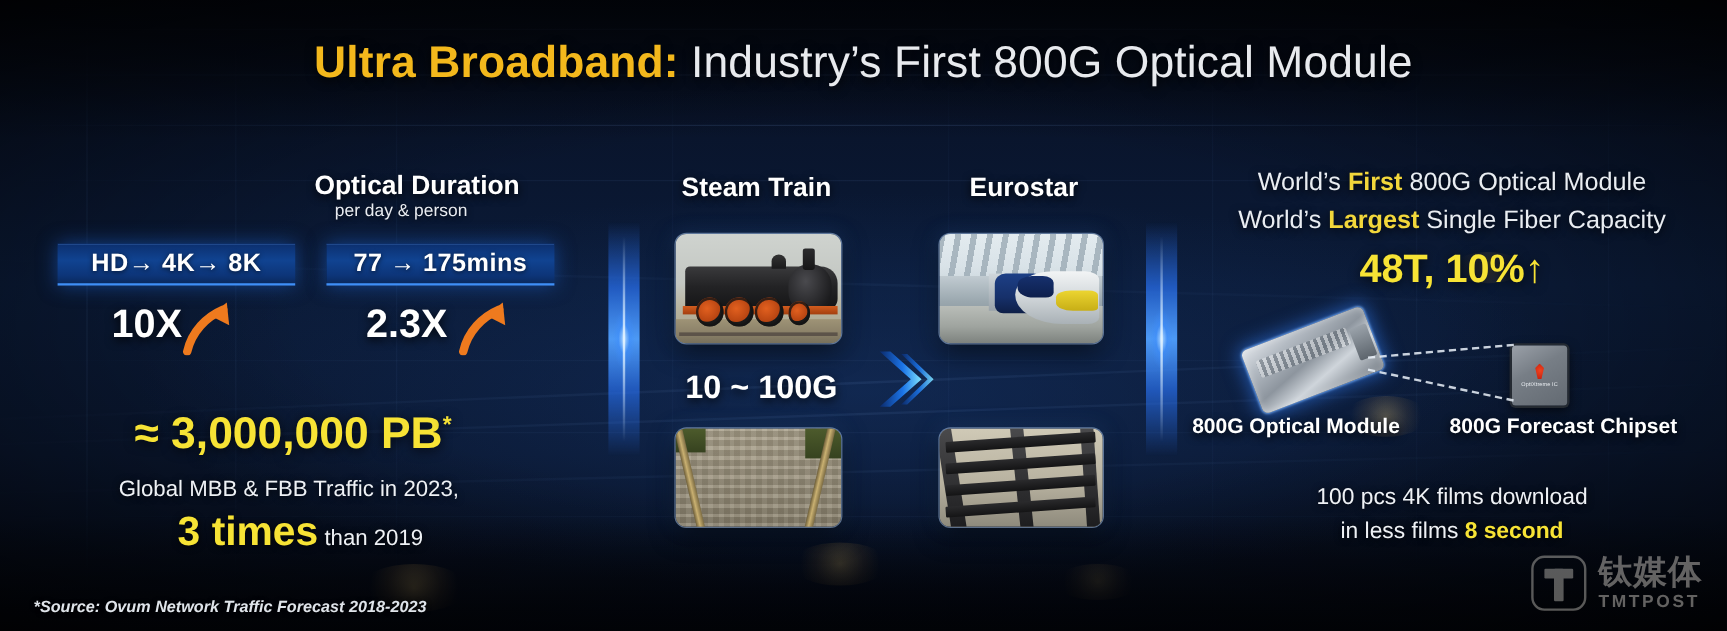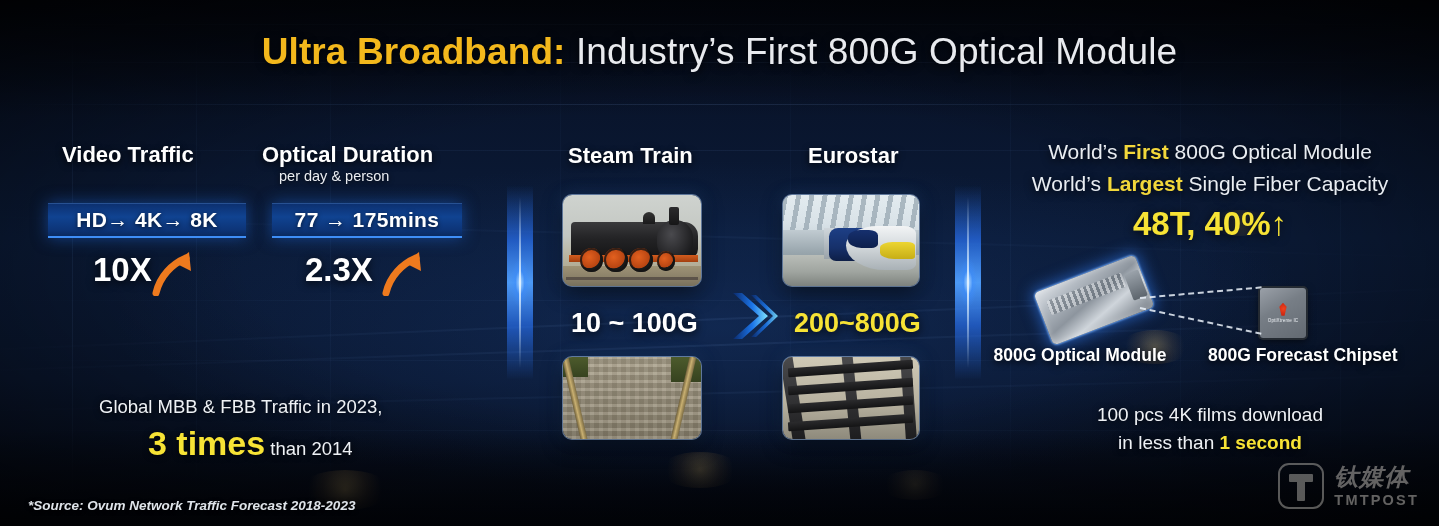--- a/index.html
+++ b/index.html
@@ -234,21 +234,21 @@
     width:46px; height:46px; border-radius:11px;
     border:2.5px solid #b9b6b0; position:relative;
   }
   .wm .mark::before {
     content:""; position:absolute; left:9px; right:9px; top:9px; height:8px; background:#b9b6b0; border-radius:1px;
   }
   .wm .mark::after {
     content:""; position:absolute; left:50%; transform:translateX(-50%); top:9px; width:8px; height:27px; background:#b9b6b0; border-radius:1px;
   }
   .wm .txt { line-height:1; }
-  .wm .cn { font-size:24px; font-weight:bold; color:#cdc9c3; letter-spacing:1px;font-style:italic; }
+  .wm .cn { font-size:28px; font-weight:bold; color:#cdc9c3; letter-spacing:1px; }
   .wm .en { font-size:14.5px; font-weight:bold; color:#cdc9c3; letter-spacing:2.2px; margin-top:4px; }
 </style>
 </head>
 <body>
 
 <div class="slide">
 
   <div class="bg-struct">
     <div class="beam-h" style="top:24px"></div>
     <div class="beam-h" style="top:62px"></div>
@@ -280,21 +280,20 @@
   </div>
 
   <div class="topfade"></div>
   <div class="botfade"></div>
   <div class="vig"></div>
 
   <div class="title">
     <span class="accent">Ultra Broadband:</span><span> Industry’s First 800G Optical Module</span>
   </div>
 
-  <div class="col-head" style="left:62px;top:142px">Video Traffic</div>
 
   <div class="col-head" style="left:262px;top:142px">Optical Duration</div>
   <div class="sub-head" style="left:279px;top:168px">per day &amp; person</div>
 
   <div class="bluebar" style="left:48px;top:203px;width:198px">
     <span>HD→ 4K→ 8K</span>
   </div>
   <div class="bluebar" style="left:272px;top:203px;width:190px">
     <span>77 → 175mins</span>
   </div>
@@ -304,23 +303,26 @@
     <path d="M6 45 C10 28 22 16 36 10" stroke="#ee7a1e" stroke-width="7" fill="none" stroke-linecap="round"></path>
     <path d="M39 4 L41 23 L25 15 Z" fill="#ee7a1e"></path>
   </svg>
 
   <div class="bigx" style="left:305px;top:251px">2.3X</div>
   <svg class="uparrow" style="left:380px;top:248px" width="46" height="48" viewBox="0 0 46 48">
     <path d="M6 45 C10 28 22 16 36 10" stroke="#ee7a1e" stroke-width="7" fill="none" stroke-linecap="round"></path>
     <path d="M39 4 L41 23 L25 15 Z" fill="#ee7a1e"></path>
   </svg>
 
+  <div class="yellow-big" style="left:112px;top:340px">
+    <span>≈ 3,000,000 PB</span><sup>*</sup>
+  </div>
   <div class="white-line" style="left:99px;top:396px">Global MBB &amp; FBB Traffic in 2023,</div>
   <div class="white-line" style="left:148px;top:424px">
-    <span class="hl">3 times</span><span> than 2014</span>
+    <span class="hl">3 times</span><span> than 2019</span>
   </div>
 
   <div class="divider" style="left:507px;top:185px;height:195px"></div>
 
   <div class="col-head" style="left:568px;top:143px">Steam Train</div>
   <div class="col-head" style="left:808px;top:143px">Eurostar</div>
 
   <div class="photo" style="left:563px;top:195px;width:138px;height:91px">
     <div class="px loco-sky"></div>
     <div class="loco-ground"></div>
@@ -341,21 +343,20 @@
     <div class="es-roof"></div>
     <div class="es-plat"></div>
     <div class="es-side"></div>
     <div class="es-blue"></div>
     <div class="es-nose"></div>
     <div class="es-window"></div>
     <div class="es-yellow"></div>
   </div>
 
   <div class="bigx" style="left:571px;top:308px;font-size:27px">10 ~ 100G</div>
-  <div class="bigx" style="left:794px;top:308px;font-size:27px;color:#f7e335">200~800G</div>
 
   <svg class="chev" style="left:725px;top:285px" width="62" height="62" viewBox="0 0 62 62">
     <defs>
       <linearGradient id="cg" x1="0" y1="0" x2="1" y2="0">
         <stop offset="0%" stop-color="#0b2a6b"></stop>
         <stop offset="55%" stop-color="#1b74e8"></stop>
         <stop offset="100%" stop-color="#7fe4ff"></stop>
       </linearGradient>
     </defs>
     <path d="M8 8 L34 31 L8 54 L17 54 L43 31 L17 8 Z" fill="url(#cg)"></path>
@@ -383,39 +384,39 @@
   </div>
 
   <div class="divider" style="left:955px;top:185px;height:195px"></div>
 
   <div class="rhead" style="left:990px;width:440px;top:140px">
     <span>World’s </span><span class="y">First</span><span> 800G Optical Module</span>
   </div>
   <div class="rhead" style="left:990px;width:440px;top:172px">
     <span>World’s </span><span class="y">Largest</span><span> Single Fiber Capacity</span>
   </div>
-  <div class="rbig" style="left:990px;width:440px;top:205px">48T, 40%↑</div>
+  <div class="rbig" style="left:990px;width:440px;top:205px">48T, 10%↑</div>
 
   <div class="module" style="left:1040px;top:272px"></div>
 
   <div class="chip" style="left:1260px;top:288px">
     <div class="logo"></div>
     <div class="ct">OptiXtreme
 IC</div>
   </div>
 
   <div class="dashline" style="left:1140px;top:297px;width:122px;transform:rotate(-5deg)"></div>
   <div class="dashline" style="left:1140px;top:307px;width:124px;transform:rotate(12deg)"></div>
 
   <div class="caption" style="left:990px;top:345px;width:180px">800G Optical Module</div>
   <div class="caption" style="left:1208px;top:345px;width:185px">800G Forecast Chipset</div>
 
   <div class="footline" style="left:990px;width:440px;top:404px">100 pcs 4K films download</div>
   <div class="footline" style="left:990px;width:440px;top:432px">
-    <span>in less than </span><span class="y">1 second</span>
+    <span>in less films </span><span class="y">8 second</span>
   </div>
 
   <div class="source">*Source: Ovum Network Traffic Forecast 2018-2023</div>
 
   <div class="wm">
     <div class="mark"></div>
     <div class="txt">
       <div class="cn">钛媒体</div>
       <div class="en">TMTPOST</div>
     </div>

